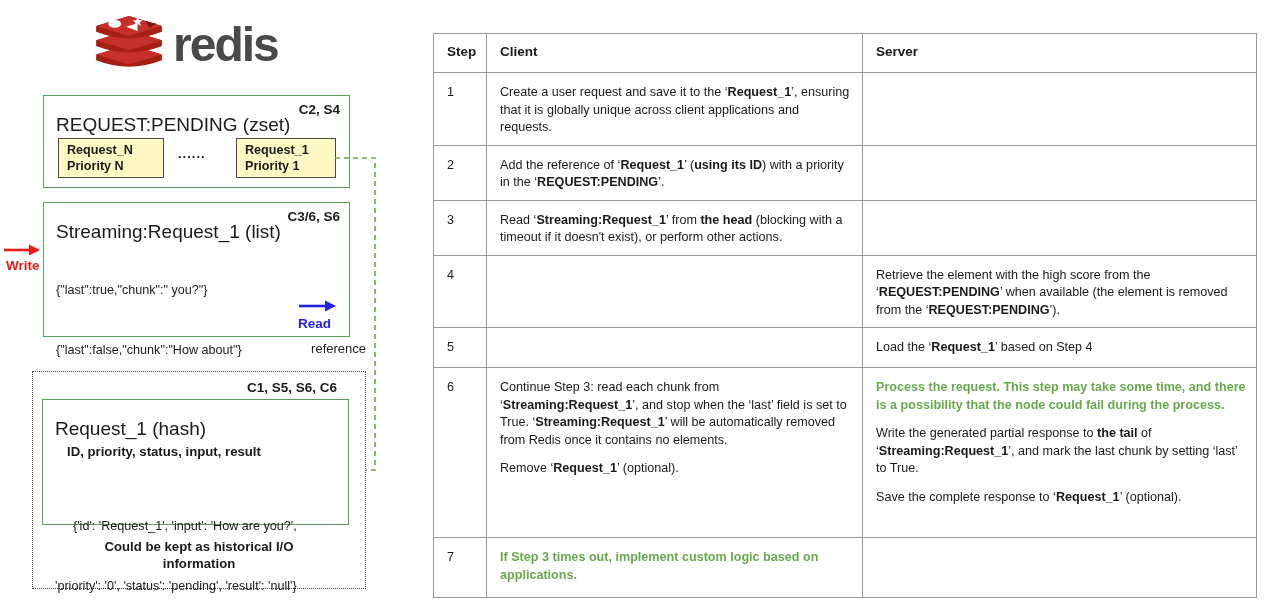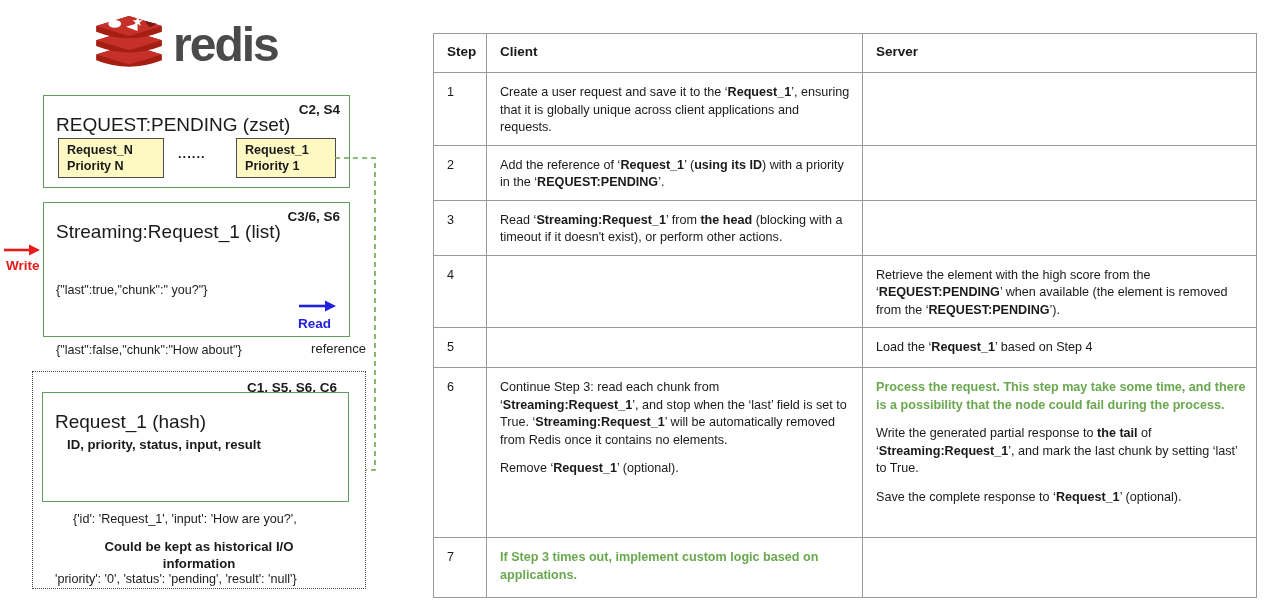--- a/index.html
+++ b/index.html
@@ -107,21 +107,21 @@
 
   <div class="reference-lbl">reference</div>
 
   <svg class="connector" width="48" height="330">
     <path d="M2 6 H42 V318 H30" fill="none" stroke="#6aa84f" stroke-width="1.6" stroke-dasharray="5 4"></path>
     <polygon points="19,318 32,312 32,324" fill="#6aa84f"></polygon>
   </svg>
 
   <div class="dotted-box">
     <div class="box-tag" style="right:28px;top:8px;">C1, S5, S6, C6</div>
-    <div class="gbox" style="left:9px;top:20px;width:307px;height:110px;text-align:right;">
+    <div class="gbox" style="left:9px;top:27px;width:307px;height:126px;text-align:right;">
       <div class="box-title">Request_1 (hash)</div>
       <div class="hash-fields">ID, priority, status, input, result</div>
       <div class="hash-json">
         <div>{'id': 'Request_1', 'input': 'How are you?',</div>
         <div>'priority': '0', 'status': 'pending', 'result': 'null'}</div>
       </div>
     </div>
     <div class="hist-caption">
       <div>Could be kept as historical I/O</div>
       <div>information</div>

